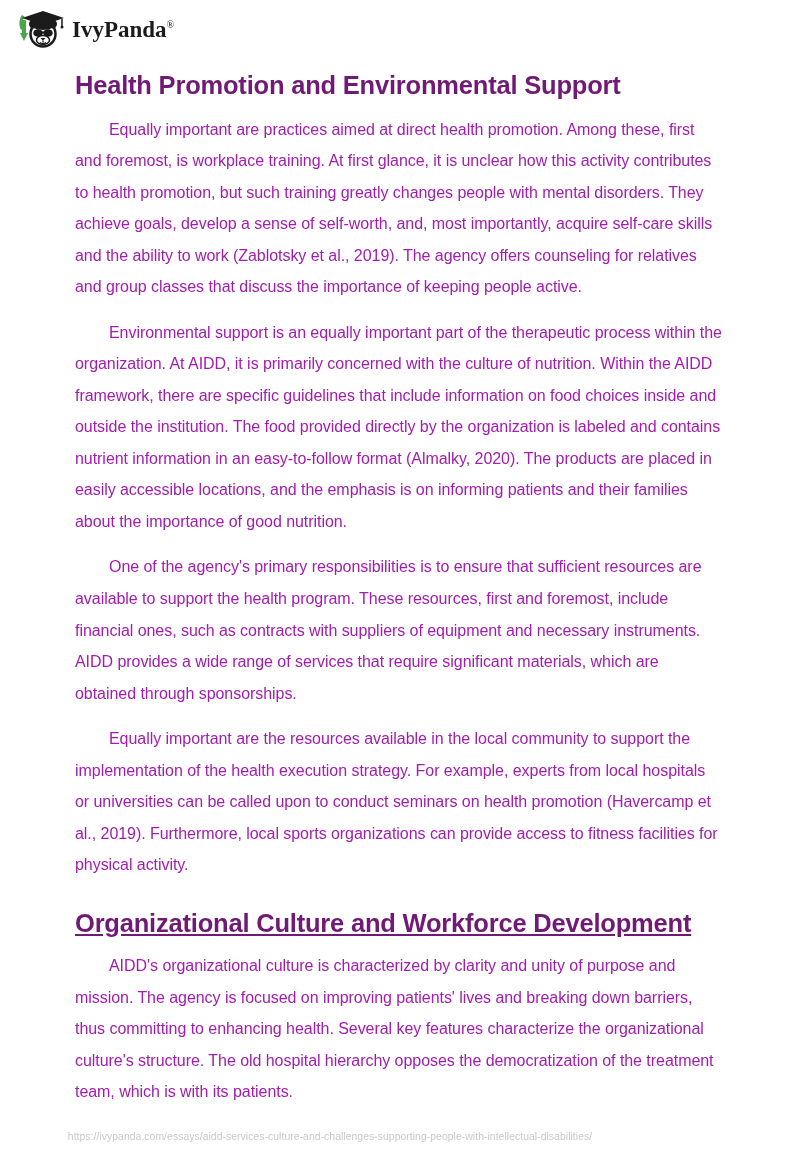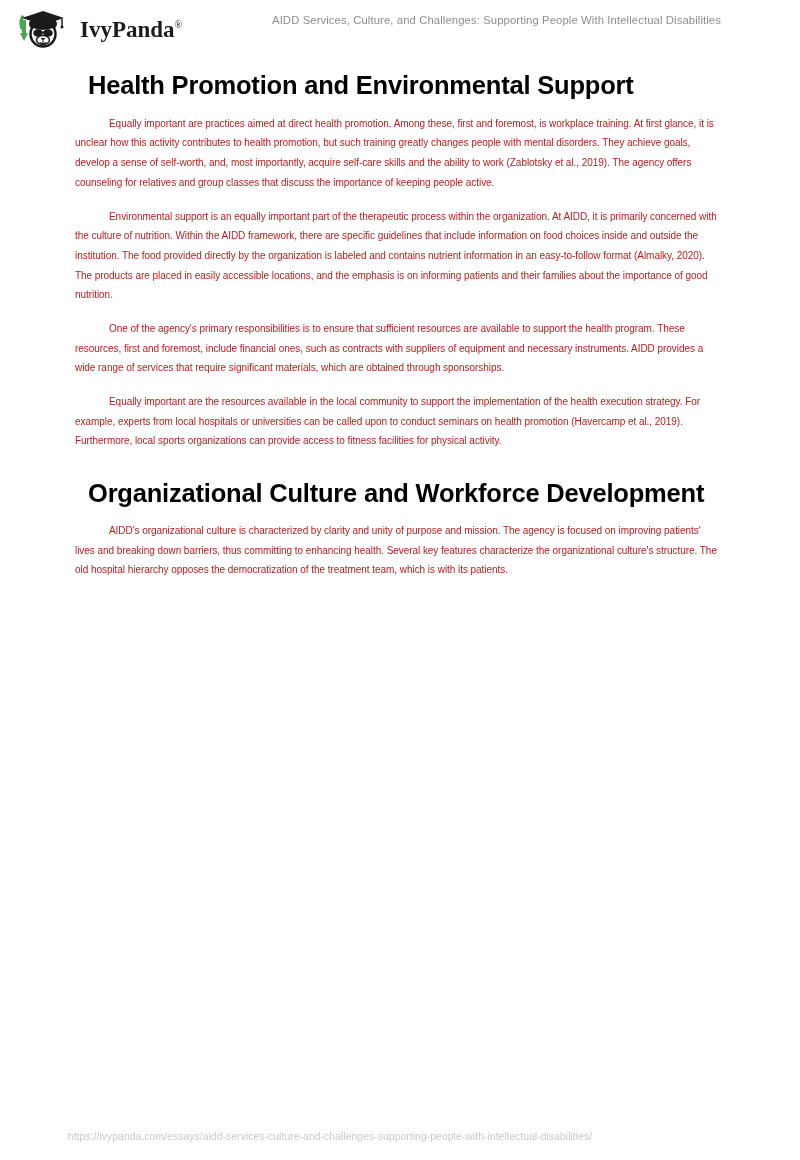--- a/index.html
+++ b/index.html
@@ -26,21 +26,21 @@
     display: flex;
     align-items: flex-start;
     box-sizing: border-box;
   }
   .brand {
     position: absolute;
     left: 14px;
     top: 6px;
     display: flex;
     align-items: center;
-    gap: 14px;
+    gap: 6px;
     text-decoration: none;
   }
   .brand-mark {
     width: 52px;
     height: 46px;
     display: block;
   }
   .brand-name {
     font-family: "Liberation Serif", serif;
     font-weight: bold;
@@ -72,34 +72,35 @@
   .doc {
     position: absolute;
     left: 75px;
     top: 66px;
     width: 648px;
   }
   h1.section-heading {
     font-size: 25.5px;
     font-weight: bold;
     line-height: 1.56;
-    margin: 0 0 8px 13px;
+    margin: 0 0 8px 0;
     letter-spacing: -0.2px;
-    color: #000000;
+    color: #701a75;
   }
   h1.section-heading.second {
     margin-top: 23px;
     margin-bottom: 7px;
+    text-decoration: underline;
   }
   p.para {
-    font-size: 10px;
+    font-size: 16px;
     line-height: 1.97;
     margin: 0 0 14px 0;
     text-indent: 34px;
-    color: #b91c1c;
+    color: #a21caf;
     letter-spacing: -0.05px;
   }
   p.para.tight-top { margin-top: 2px; }
 
   
   .page-footer {
     position: absolute;
     left: 0;
     bottom: 16px;
     width: 660px;
@@ -148,21 +149,20 @@
         </g>
 
         <ellipse cx="58" cy="68" rx="13" ry="9" fill="none" stroke="#1b1b1b" stroke-width="3"></ellipse>
         <path d="M53 64 L63 64 L58 69 Z" fill="#1b1b1b"></path>
         <path d="M58 69 L58 73 M52 73 C55 76, 61 76, 64 73" stroke="#1b1b1b" stroke-width="2.5" fill="none"></path>
       </svg>
     </span>
     <span class="brand-name"><span>IvyPanda</span><sup>®</sup></span>
   </a>
 
-  <div class="header-title">AIDD Services, Culture, and Challenges: Supporting People With Intellectual Disabilities</div>
 </div>
 
 <div class="doc">
 
   <h1 class="section-heading">Health Promotion and Environmental Support</h1>
 
   <p class="para tight-top">Equally important are practices aimed at direct health promotion. Among these, first and foremost, is workplace training. At first glance, it is unclear how this activity contributes to health promotion, but such training greatly changes people with mental disorders. They achieve goals, develop a sense of self-worth, and, most importantly, acquire self-care skills and the ability to work (Zablotsky et al., 2019). The agency offers counseling for relatives and group classes that discuss the importance of keeping people active.</p>
   <p class="para">Environmental support is an equally important part of the therapeutic process within the organization. At AIDD, it is primarily concerned with the culture of nutrition. Within the AIDD framework, there are specific guidelines that include information on food choices inside and outside the institution. The food provided directly by the organization is labeled and contains nutrient information in an easy-to-follow format (Almalky, 2020). The products are placed in easily accessible locations, and the emphasis is on informing patients and their families about the importance of good nutrition.</p>
   <p class="para">One of the agency's primary responsibilities is to ensure that sufficient resources are available to support the health program. These resources, first and foremost, include financial ones, such as contracts with suppliers of equipment and necessary instruments. AIDD provides a wide range of services that require significant materials, which are obtained through sponsorships.</p>
   <p class="para">Equally important are the resources available in the local community to support the implementation of the health execution strategy. For example, experts from local hospitals or universities can be called upon to conduct seminars on health promotion (Havercamp et al., 2019). Furthermore, local sports organizations can provide access to fitness facilities for physical activity.</p>

